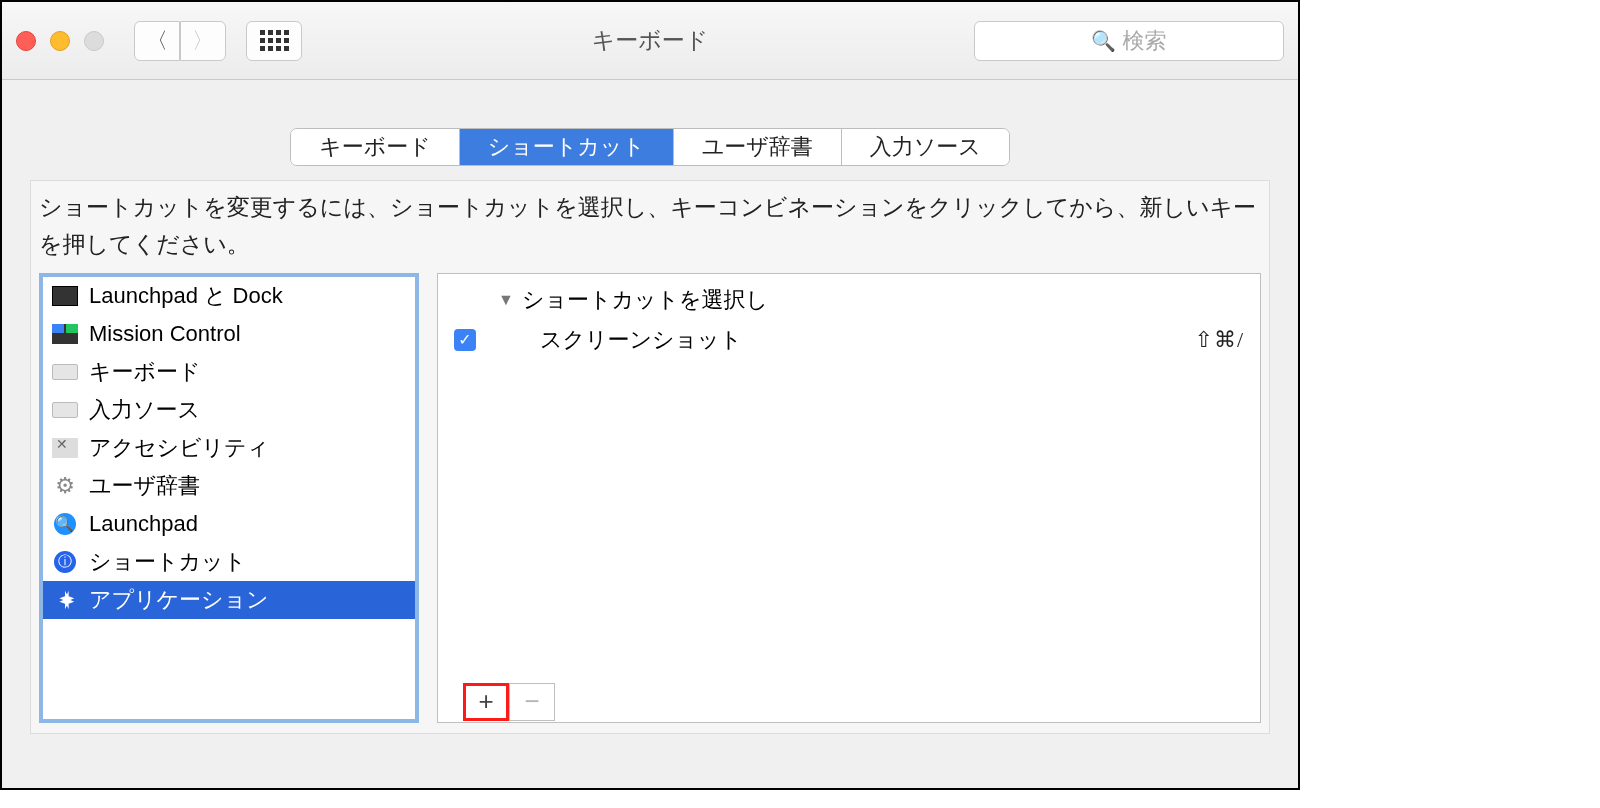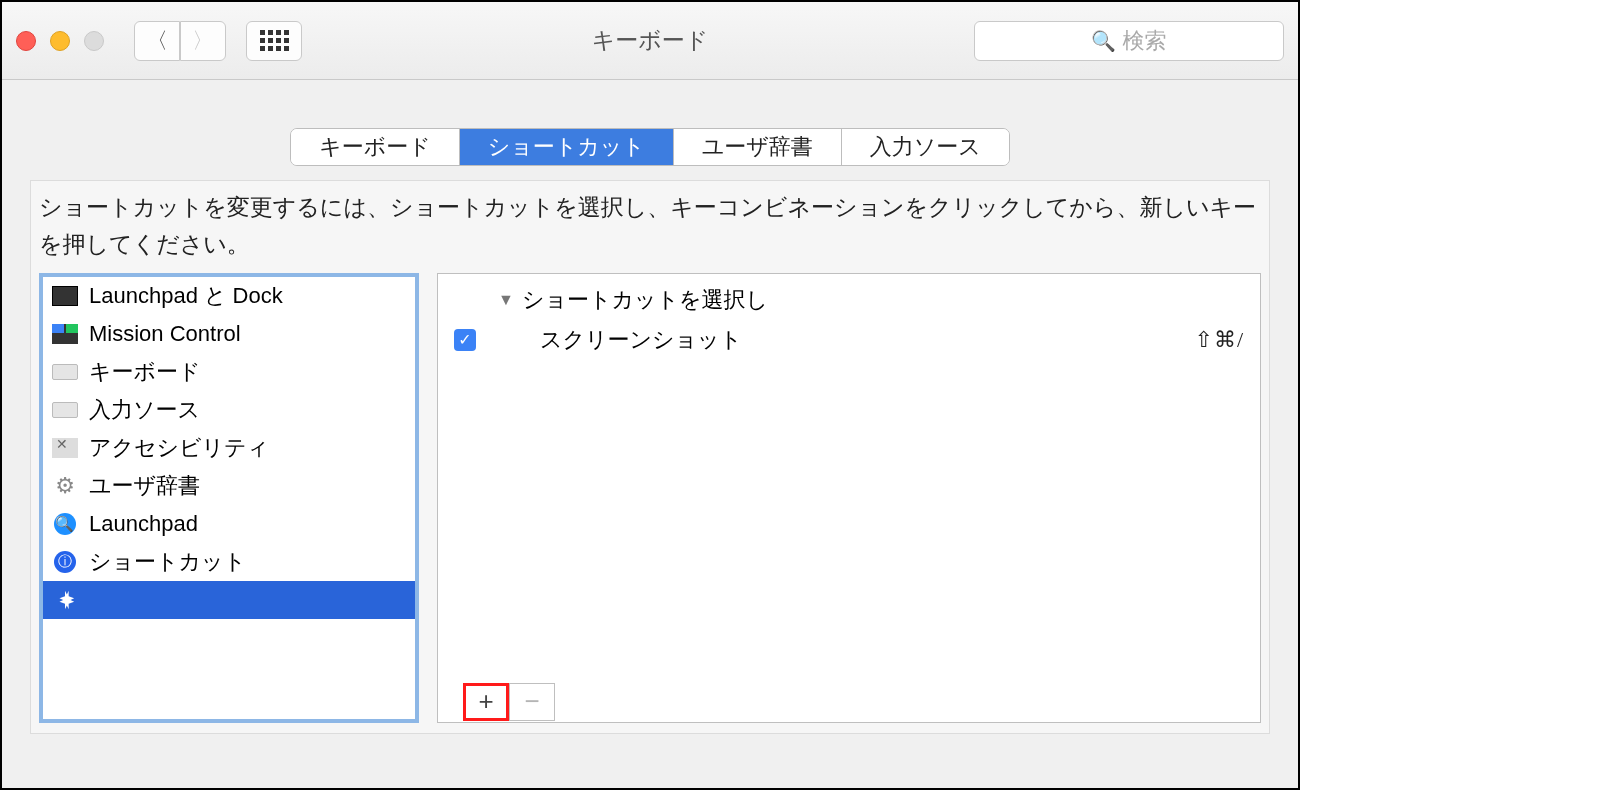--- a/index.html
+++ b/index.html
@@ -233,20 +233,21 @@
               <span class="ico-acc">ⓘ</span>
             </span>
           <span>ショートカット</span>
         </div>
         <div class="sideitem selected">
           <span class="sideicon ico-app">
             <svg width="22" height="22" viewBox="0 0 24 24">
                 <path fill="currentColor" d="M12 2l2 4 2-4v6l6 2-4 2 4 2-6 2v6l-2-4-2 4v-6l-6-2 4-2-4-2 6-2z"></path>
               </svg>
           </span>
+          <span>アプリケーション</span>
         </div>
       </div>
 
       <div class="detail">
         <div class="drow" style="padding-left:44px;">
           <span class="disclosure">▼</span>
           <span>ショートカットを選択し</span>
         </div>
         <div class="drow">
           <span class="chk">✓</span>

